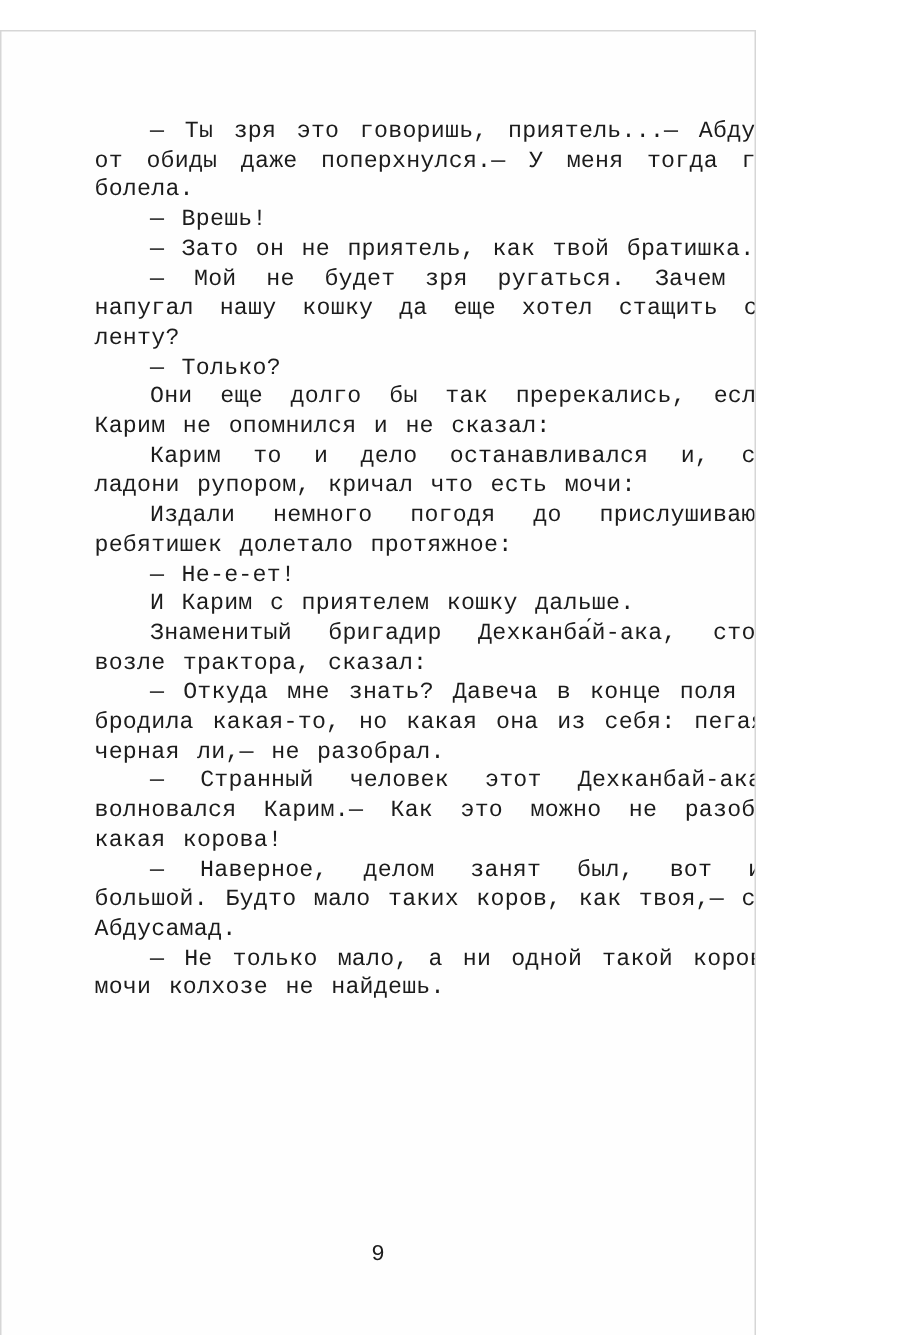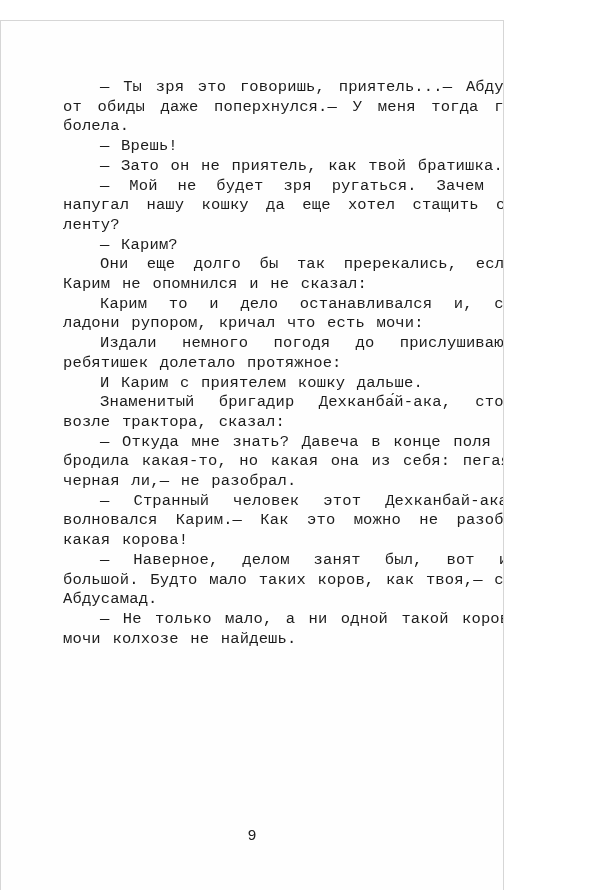--- a/index.html
+++ b/index.html
@@ -47,24 +47,25 @@
 </style>
 </head>
 <body>
 
 <div class="sheet">
   <div class="text-block">
       <p>— Ты зря это говоришь, приятель...— Абдусамад от обиды даже поперхнулся.— У меня тогда голова болела.</p>
       <p>— Врешь!</p>
       <p>— Зато он не приятель, как твой братишка.</p>
       <p>— Мой не будет зря ругаться. Зачем Хамид напугал нашу кошку да еще хотел стащить с нее ленту?</p>
-      <p>— Карим?</p>
+      <p>— Только?</p>
       <p>Они еще долго бы так пререкались, если бы Карим не опомнился и не сказал:</p>
       <p>Карим то и дело останавливался и, сложив ладони рупором, кричал что есть мочи:</p>
       <p>Издали немного погодя до прислушивающихся ребятишек долетало протяжное:</p>
+      <p>— Не-е-ет!</p>
       <p>И Карим с приятелем кошку дальше.</p>
       <p>Знаменитый бригадир Дехканба́й-ака, стоявший возле трактора, сказал:</p>
       <p>— Откуда мне знать? Давеча в конце поля вроде бродила какая-то, но какая она из себя: пегая ли, черная ли,— не разобрал.</p>
       <p>— Странный человек этот Дехканбай-ака! — волновался Карим.— Как это можно не разобрать, какая корова!</p>
       <p>— Наверное, делом занят был, вот и не большой. Будто мало таких коров, как твоя,— сказал Абдусамад.</p>
       <p>— Не только мало, а ни одной такой коровы во мочи колхозе не найдешь.</p>
     </div>
   <div class="page-number">9</div>
 </div>
 

